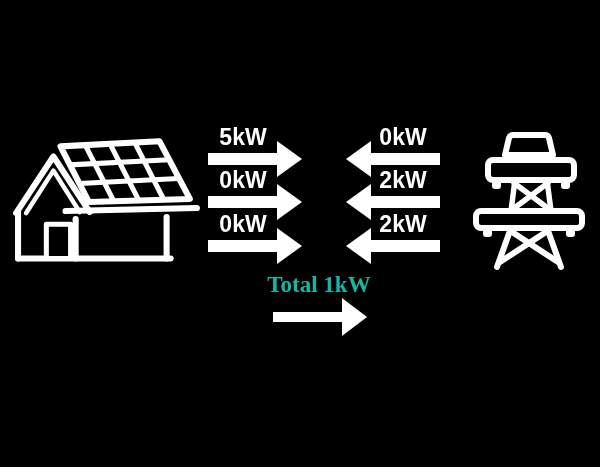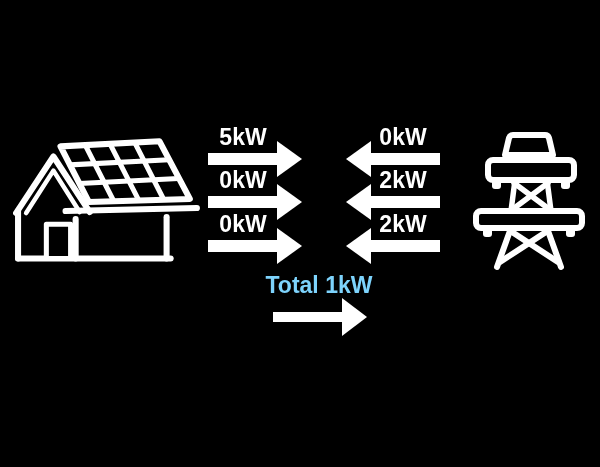--- a/index.html
+++ b/index.html
@@ -32,22 +32,22 @@
   .arrow.dir-right .head  { right:0; border-left:25px solid #ffffff; }
   .arrow.dir-left  .shaft { right:0; left:22px; }
   .arrow.dir-left  .head  { left:0;  border-right:25px solid #ffffff; }
 
   .arr-left  { left:208px; }
   .arr-right { left:346px; }
   .arr-r1 { top:141px; } .arr-r2 { top:184px; } .arr-r3 { top:228px; }
 
   .total-label {
     position:absolute; left:234px; top:274px; width:170px; height:22px;
-    color:#7dd3fc; font-size:23px; font-weight:700; line-height:22px;
-    text-align:center; white-space:nowrap;
+    color:#14b8a6; font-size:23px; font-weight:700; line-height:22px;
+    text-align:center; white-space:nowrap;font-family:Liberation Serif, serif;
   }
   .total-arrow { left:273px; top:298px; width:94px; height:38px; }
   .total-arrow .shaft { top:14px; height:10px; left:0; right:23px; }
   .total-arrow .head  { border-top:19px solid transparent; border-bottom:19px solid transparent;
                         right:0; border-left:26px solid #ffffff; }
 </style>
 </head>
 <body>
 
 <div class="stage">

